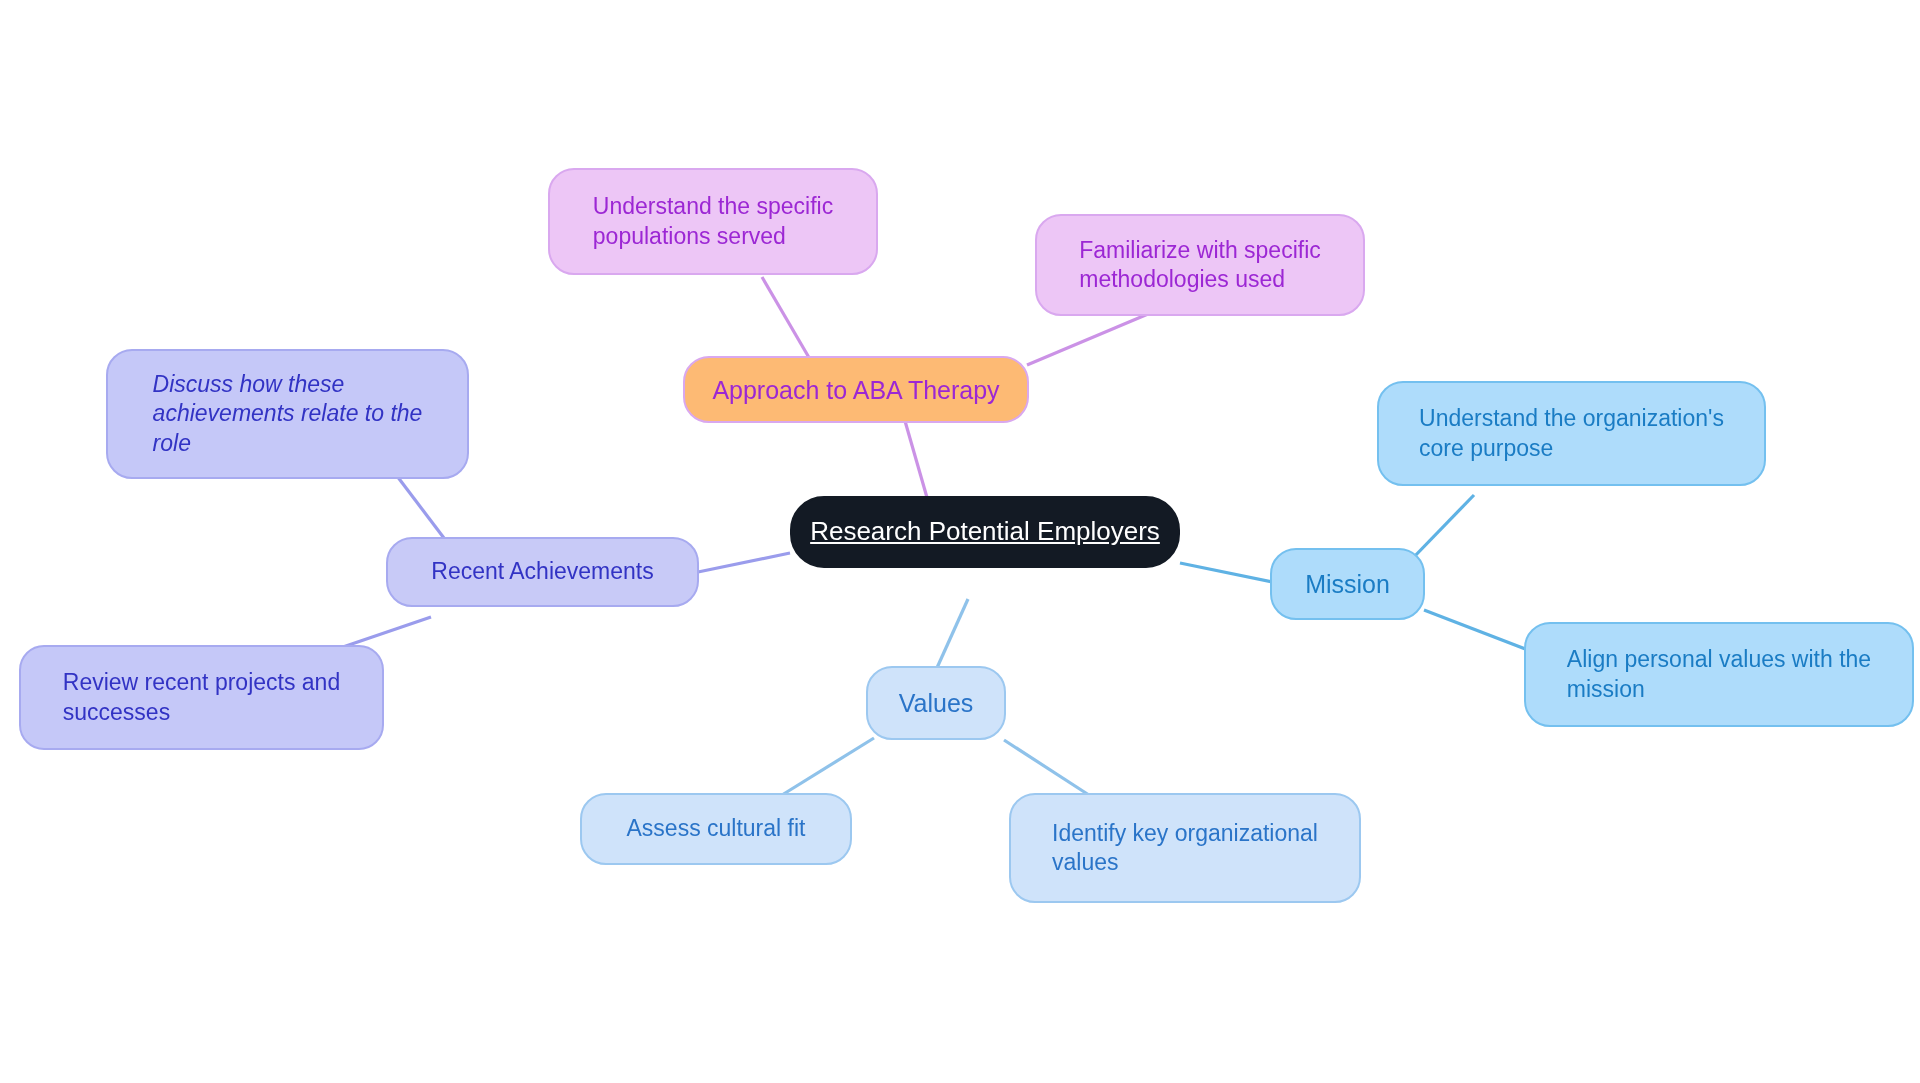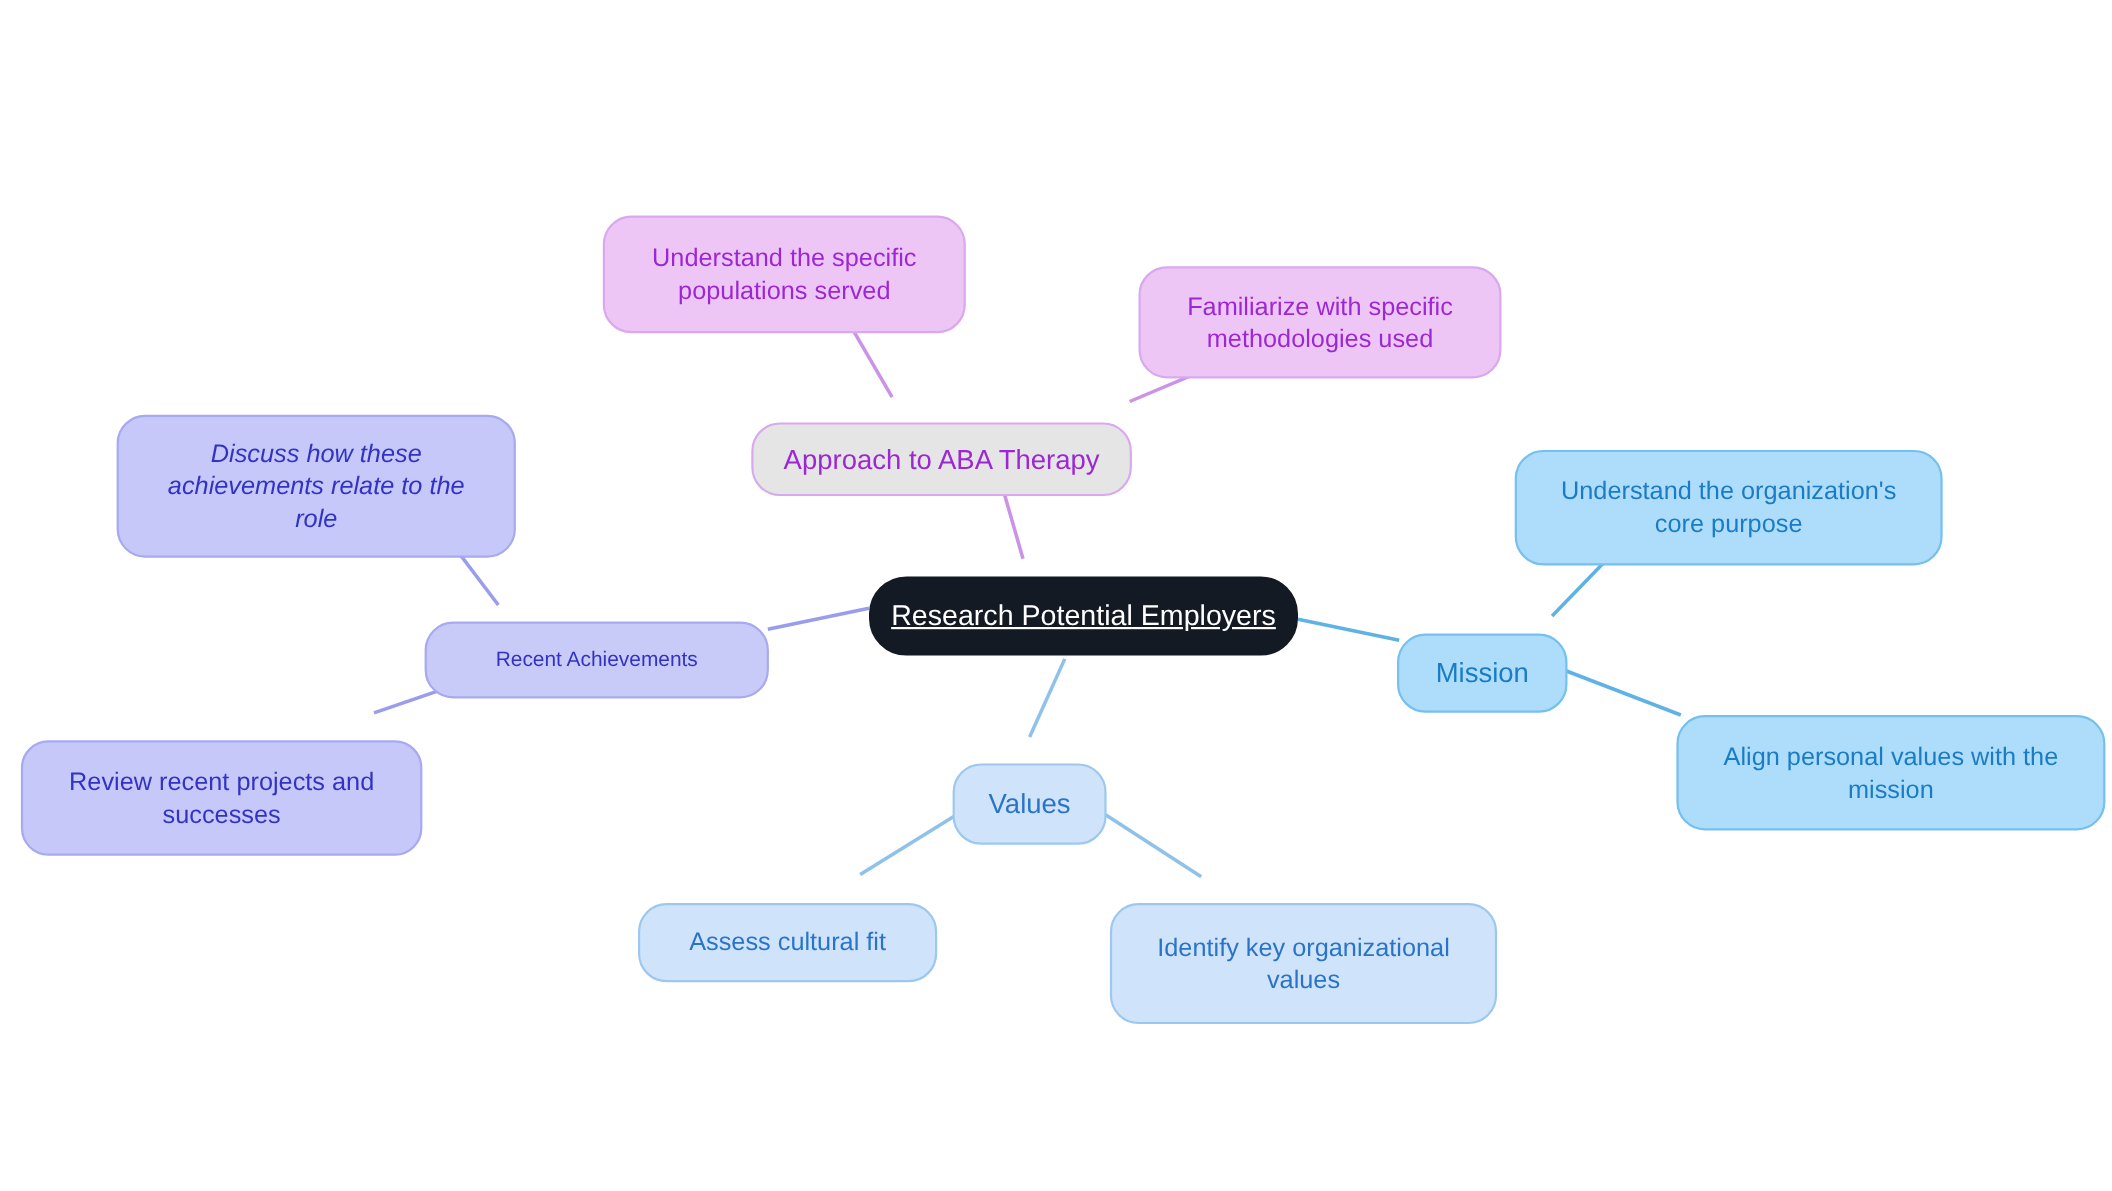--- a/index.html
+++ b/index.html
@@ -24,60 +24,59 @@
     width: 1920px;
     height: 1083px;
     pointer-events: none;
   }
   .node {
     position: absolute;
     box-sizing: border-box;
     display: flex;
     align-items: center;
     justify-content: center;
-    text-align: center;
+    text-align: left;
     border-radius: 26px;
     border-style: solid;
     border-width: 2px;
     line-height: 1.28;
     padding: 6px 16px;
     white-space: pre-line;
-    margin-top: 28px;
   }
 
   
   .node-root {
     background: #131a24;
     border-color: #131a24;
     color: #ffffff;
     font-size: 26px;
     border-radius: 34px;
     text-decoration: underline;
   }
 
   
   .node-branch-pink {
-    background: #e5e5e5;
+    background: #fdba74;
     border-color: #d9a8ef;
     color: #9c27d4;
     font-size: 25px;
   }
   .node-leaf-pink {
     background: #edc6f6;
     border-color: #d9a8ef;
     color: #9c27d4;
     font-size: 23px;
   }
 
   
   .node-branch-lav {
     background: #c8caf7;
     border-color: #a7aaf0;
     color: #3233c4;
-    font-size: 19px;
+    font-size: 23px;
   }
   .node-leaf-lav {
     background: #c5c8f8;
     border-color: #a7aaf0;
     color: #3233c4;
     font-size: 23px;
   }
 
   
   .node-branch-blue {

